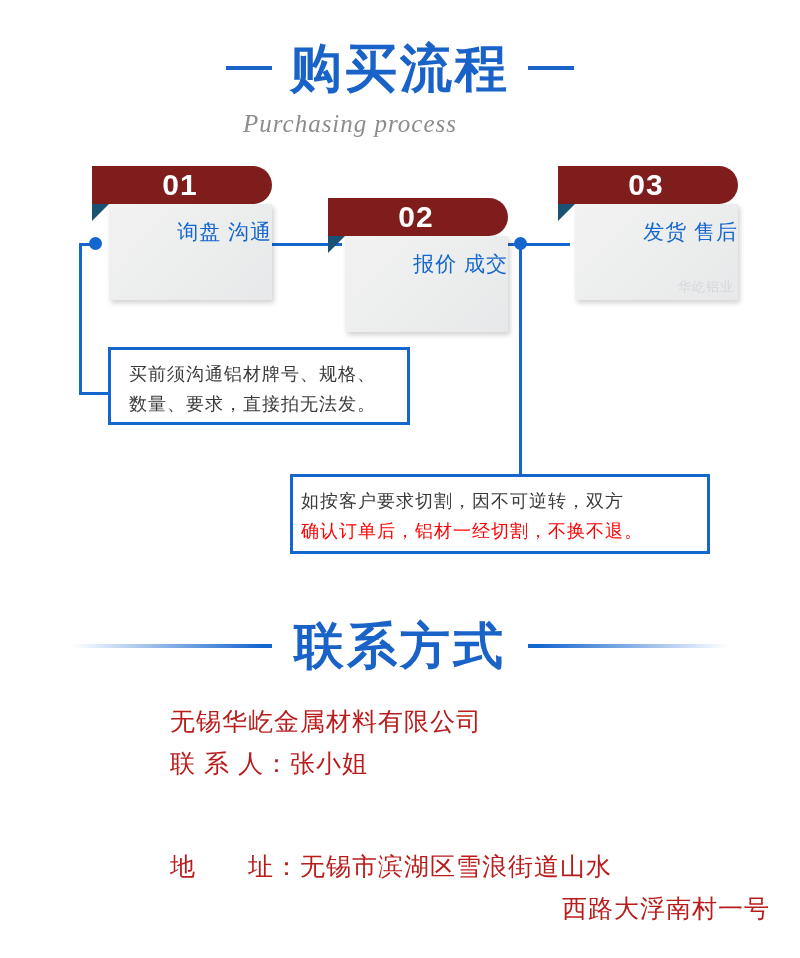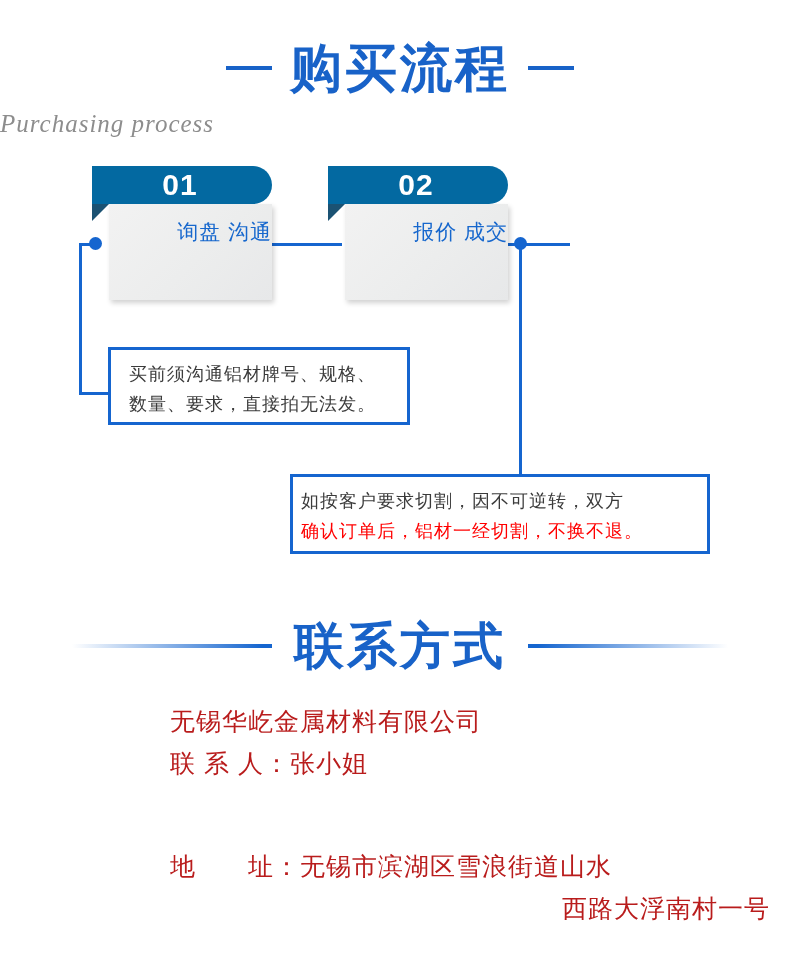--- a/index.html
+++ b/index.html
@@ -41,20 +41,21 @@
     font-weight: bold;
     color: #1862c8;
     letter-spacing: 3px;
     line-height: 1;
     white-space: nowrap;
   }
   .sub-title {
     position: absolute;
     left: 0; top: 82px;
     width: 700px;
+    text-align: center;
     font-family: "Liberation Serif", "DejaVu Serif", serif;
     font-style: italic;
     font-size: 25px;
     color: #8d8d8d;
     letter-spacing: 1px;
   }
 
   
   .steps-area {
     position: absolute;
@@ -62,29 +63,29 @@
     width: 800px;
     height: 160px;
   }
   .step {
     position: absolute;
     top: 0;
     width: 180px;
     height: 145px;
   }
   .step-1 { left: 92px; }
-  .step-2 { left: 328px; }
+  .step-2 { left: 328px; margin-top: 32px; }
   .step-3 { left: 558px; }
 
   .ribbon {
     position: absolute;
     left: 0; top: 6px;
     width: 180px;
     height: 38px;
-    background: #0369a1;
+    background: #7f1d1d;
     border-radius: 0 19px 19px 0;
     display: flex;
     align-items: center;
     justify-content: center;
     z-index: 3;
     text-align: right;
   }
   .ribbon-num {
     color: #ffffff;
     font-size: 30px;
@@ -263,20 +264,30 @@
     <div class="ribbon">
       <span class="ribbon-num">02</span>
     </div>
     <div class="ribbon-fold"></div>
     <div class="card-body">
       <div class="card-label">报价 成交</div>
       <div class="card-watermark"></div>
     </div>
   </div>
 
+  <div class="step step-3">
+    <div class="ribbon">
+      <span class="ribbon-num">03</span>
+    </div>
+    <div class="ribbon-fold"></div>
+    <div class="card-body">
+      <div class="card-label">发货 售后</div>
+      <div class="card-watermark">华屹铝业</div>
+    </div>
+  </div>
 
 </div>
 
 <div class="conn link-1-2"></div>
 <div class="conn link-2-3"></div>
 
 <div class="dot dot-left"></div>
 <div class="conn br1-h-top"></div>
 <div class="conn br1-v"></div>
 <div class="conn br1-h-bot"></div>

